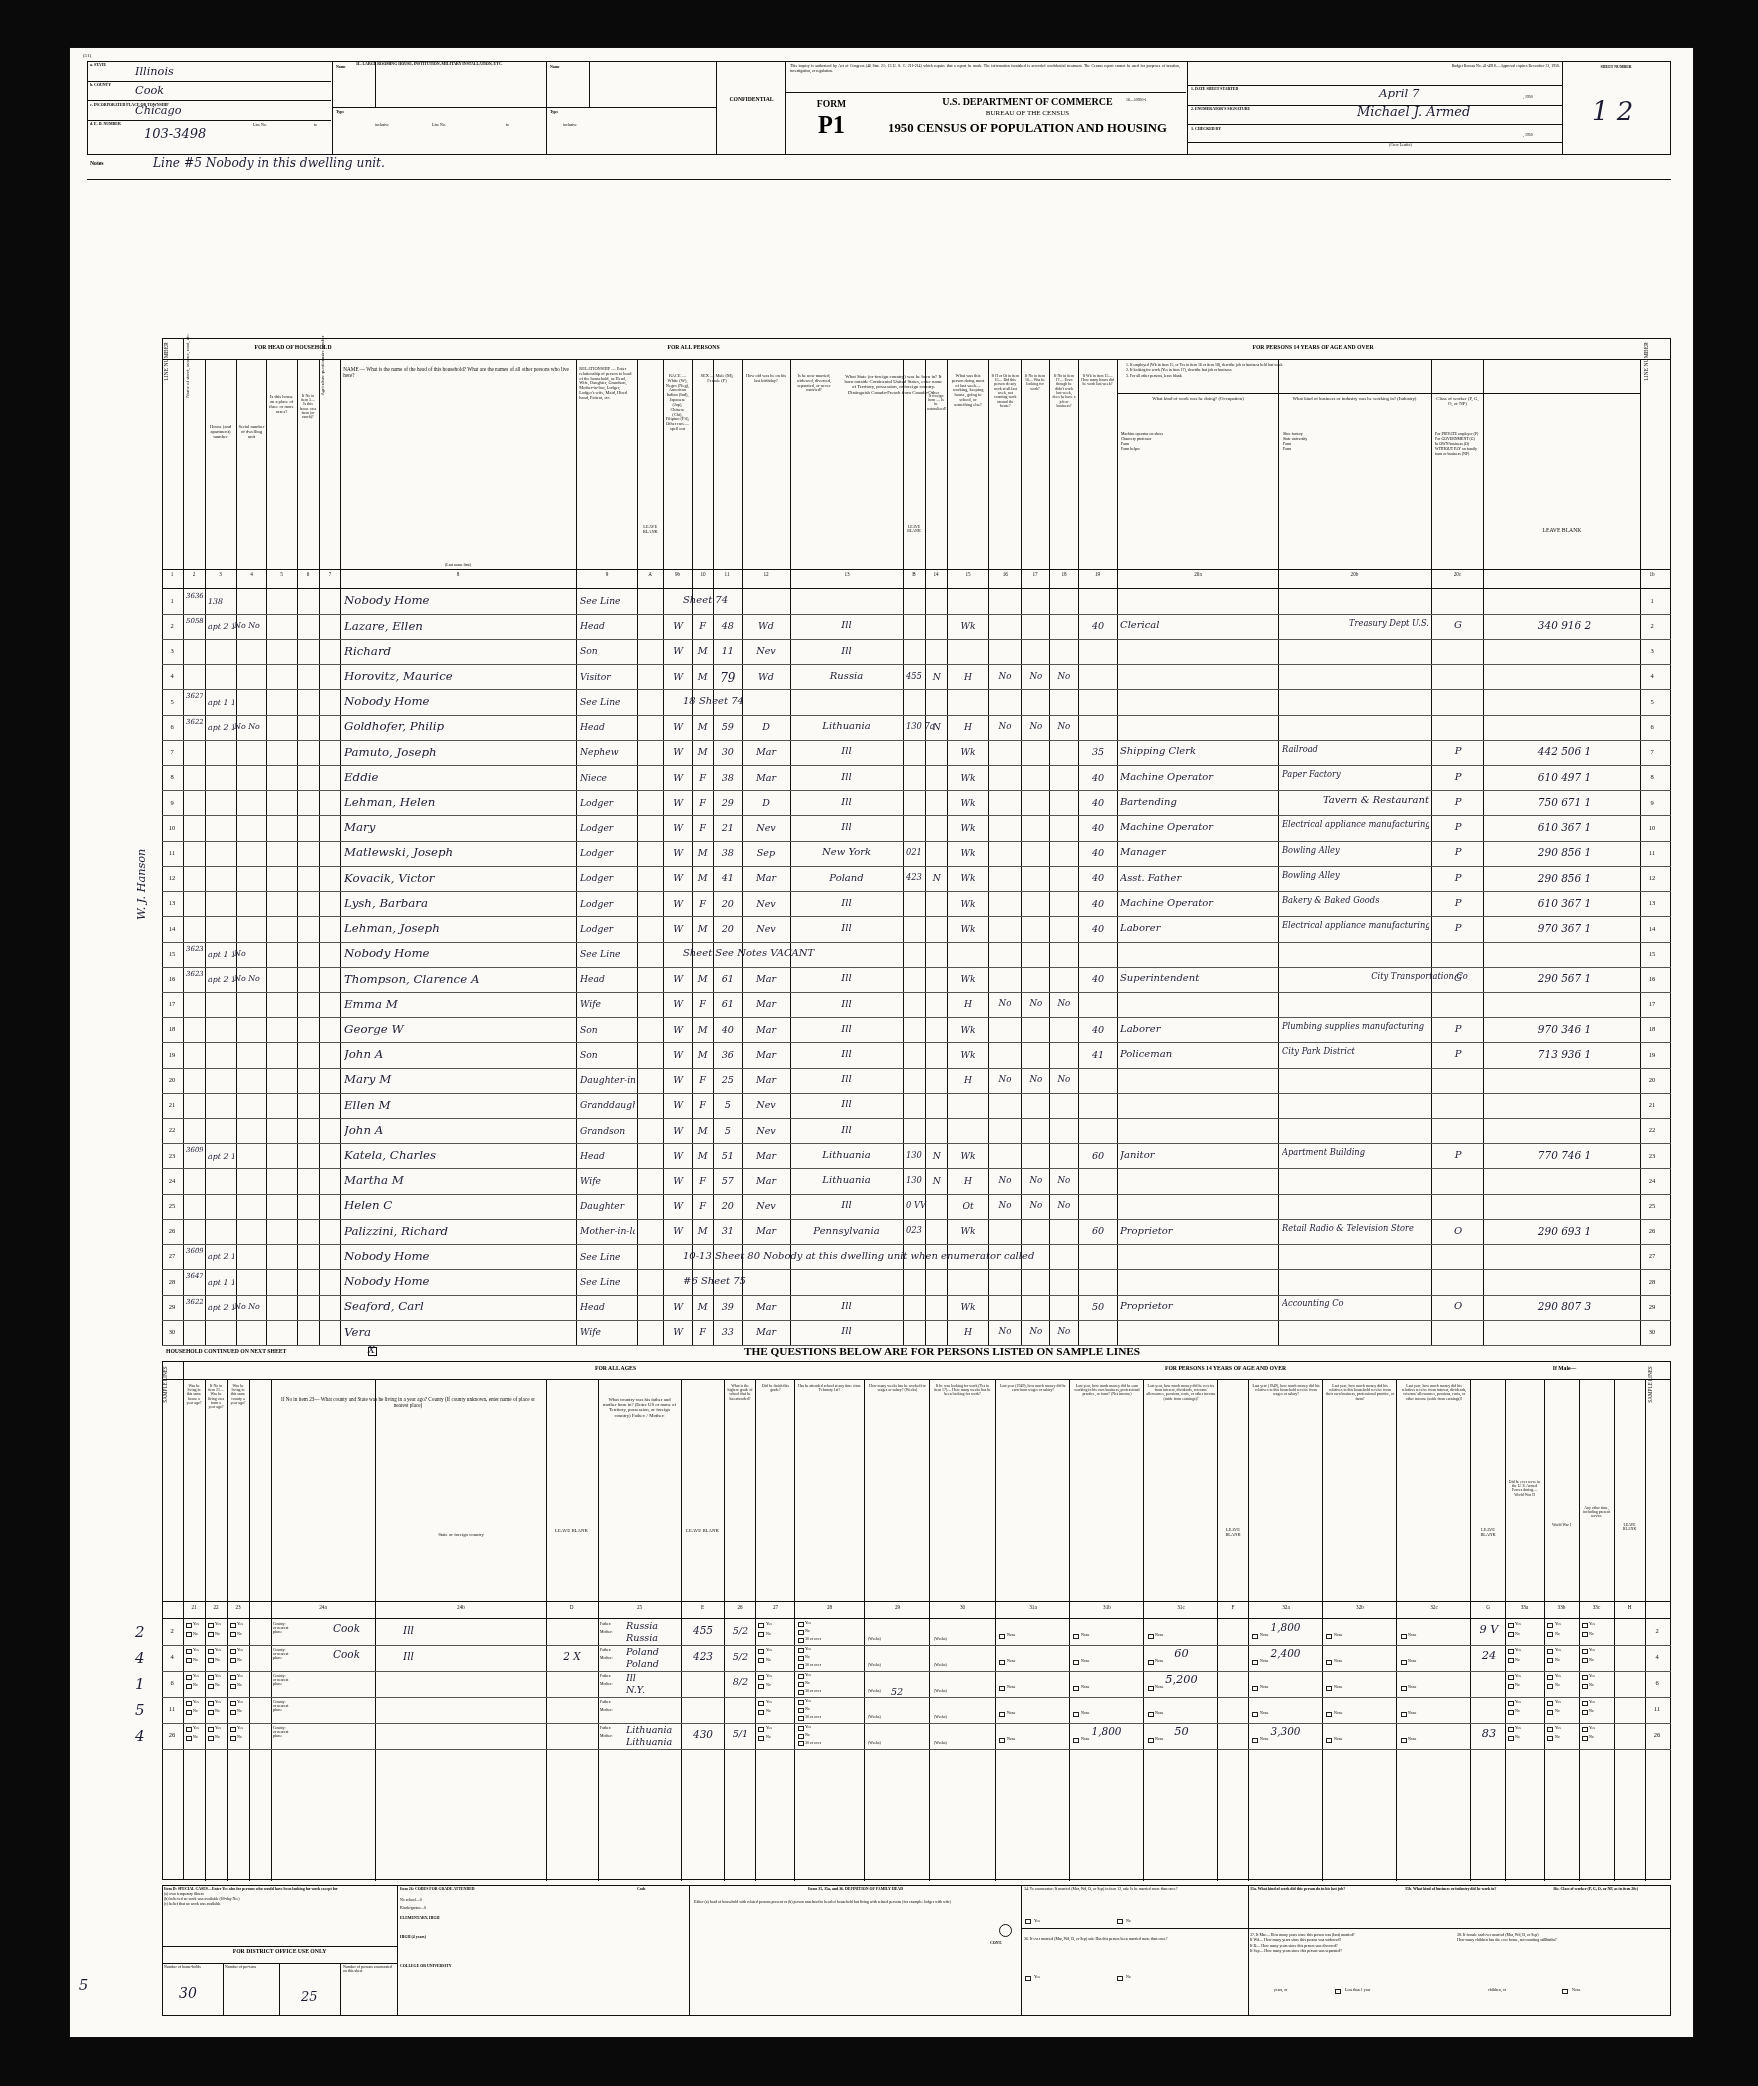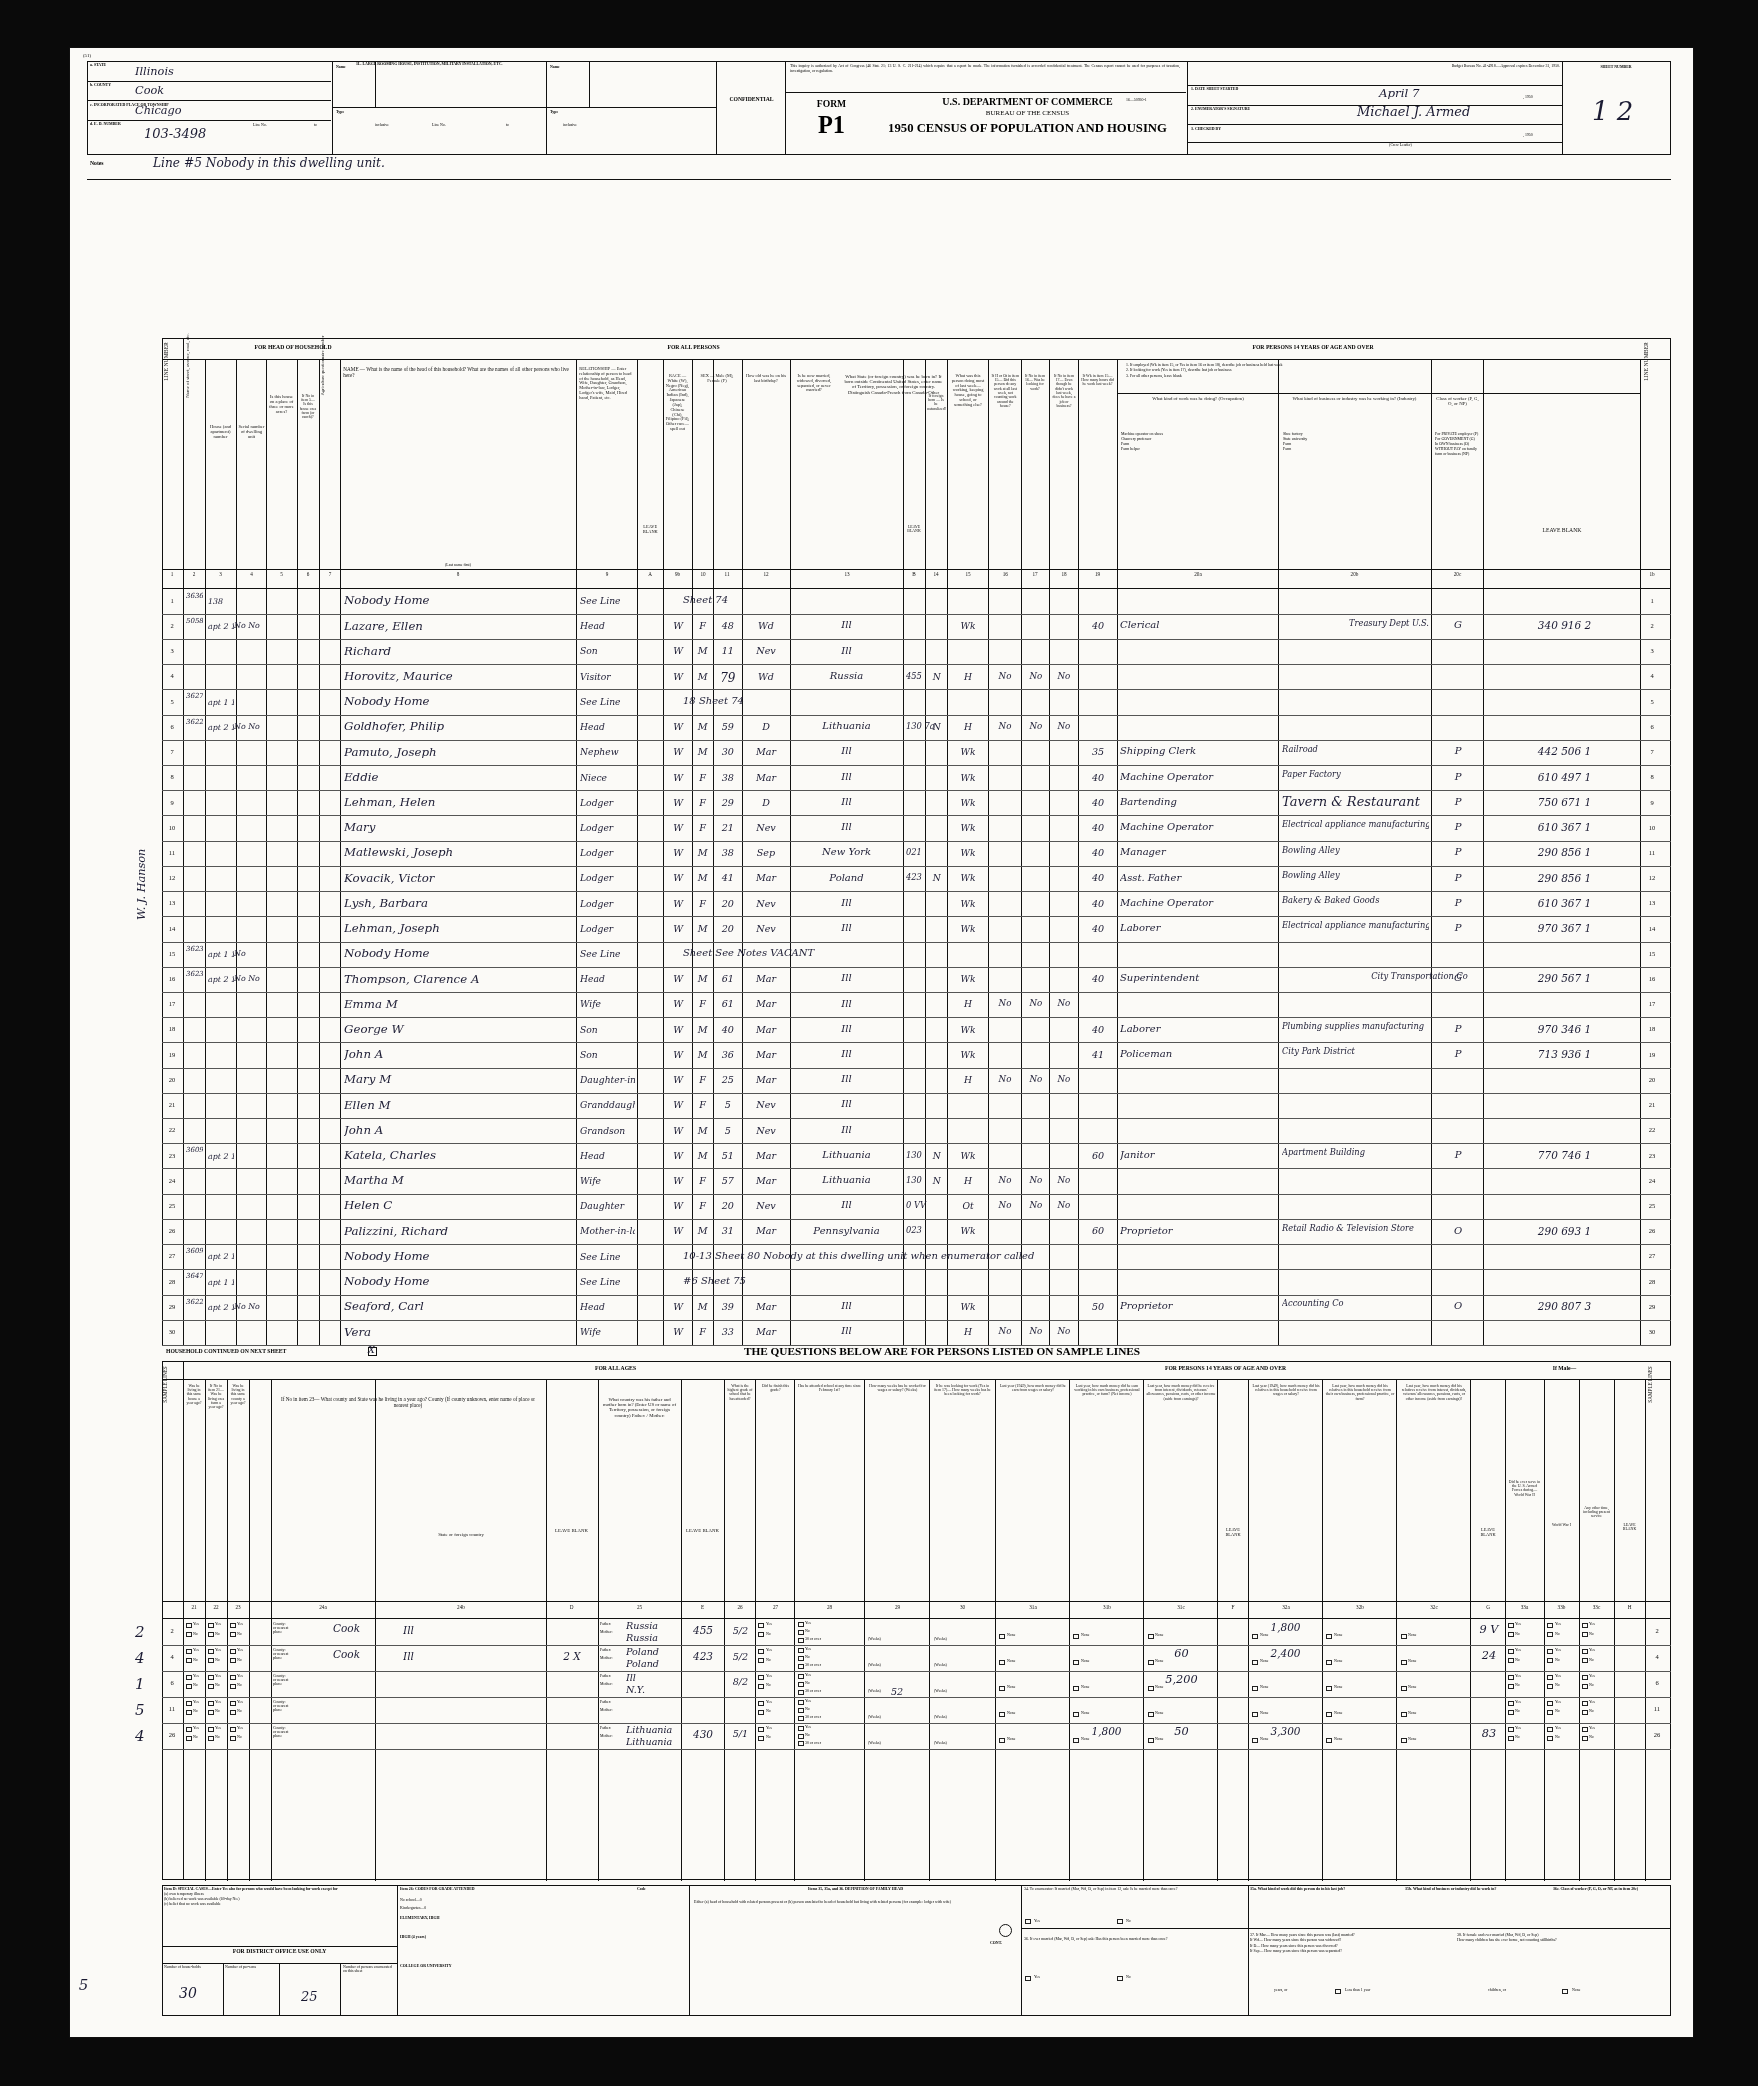--- a/index.html
+++ b/index.html
@@ -347,21 +347,21 @@
         <div class="hw" style="left: 274px; top: 747px; width: 229px; font-size: 11.8px; text-align: left; white-space: nowrap; overflow: hidden;">Lehman, Helen</div>
         <div class="hw" style="left: 510px; top: 749px; width: 55px; font-size: 9.2px; text-align: left; white-space: nowrap; overflow: hidden;">Lodger</div>
         <div class="hw" style="left: 596px; top: 749px; width: 24.4px; font-size: 9.6px; text-align: center; white-space: nowrap; overflow: hidden;">W</div>
         <div class="hw" style="left: 624px; top: 749px; width: 17.4px; font-size: 9.6px; text-align: center; white-space: nowrap; overflow: hidden;">F</div>
         <div class="hw" style="left: 646px; top: 749px; width: 23.6px; font-size: 9.6px; text-align: center; white-space: nowrap; overflow: hidden;">29</div>
         <div class="hw" style="left: 674px; top: 749px; width: 44px; font-size: 9.6px; text-align: center; white-space: nowrap; overflow: hidden;">D</div>
         <div class="hw" style="left: 722px; top: 748px; width: 109px; font-size: 10px; text-align: center; white-space: nowrap; overflow: hidden;">Ill</div>
         <div class="hw" style="left: 880px; top: 749px; width: 36px; font-size: 9.2px; text-align: center; white-space: nowrap; overflow: hidden;">Wk</div>
         <div class="hw" style="left: 1011px; top: 749px; width: 34px; font-size: 9.6px; text-align: center; white-space: nowrap; overflow: hidden;">40</div>
         <div class="hw" style="left: 1050px; top: 748px; width: 155px; font-size: 10px; text-align: left; white-space: nowrap; overflow: hidden;">Bartending</div>
-        <div class="hw" style="left: 1212px; top: 746px; width: 147px; font-size: 13px; text-align: left; white-space: nowrap; overflow: hidden;">Tavern &amp; Restaurant</div>
+        <div class="hw" style="left: 1212px; top: 746px; width: 147px; font-size: 10px; text-align: right; white-space: nowrap; overflow: hidden;">Tavern &amp; Restaurant</div>
         <div class="hw" style="left: 1365px; top: 748px; width: 46px; font-size: 10px; text-align: center; white-space: nowrap; overflow: hidden;">P</div>
         <div class="hw" style="left: 1420px; top: 748px; width: 149px; font-size: 10.5px; text-align: center; white-space: nowrap; overflow: hidden;">750 671 1</div>
         <div class="hlt" style="left: 92px; top: 793px; width: 1509px;"></div>
         <div class="num" style="left: 92px; top: 776px; width: 20px; font-size: 6.5px;">10</div>
         <div class="num" style="left: 1572px; top: 776px; width: 20px; font-size: 6.5px;">10</div>
         <div class="hw" style="left: 274px; top: 772px; width: 229px; font-size: 11.8px; text-align: left; white-space: nowrap; overflow: hidden;">Mary</div>
         <div class="hw" style="left: 510px; top: 774px; width: 55px; font-size: 9.2px; text-align: left; white-space: nowrap; overflow: hidden;">Lodger</div>
         <div class="hw" style="left: 596px; top: 774px; width: 24.4px; font-size: 9.6px; text-align: center; white-space: nowrap; overflow: hidden;">W</div>
         <div class="hw" style="left: 624px; top: 774px; width: 17.4px; font-size: 9.6px; text-align: center; white-space: nowrap; overflow: hidden;">F</div>
         <div class="hw" style="left: 646px; top: 774px; width: 23.6px; font-size: 9.6px; text-align: center; white-space: nowrap; overflow: hidden;">21</div>

